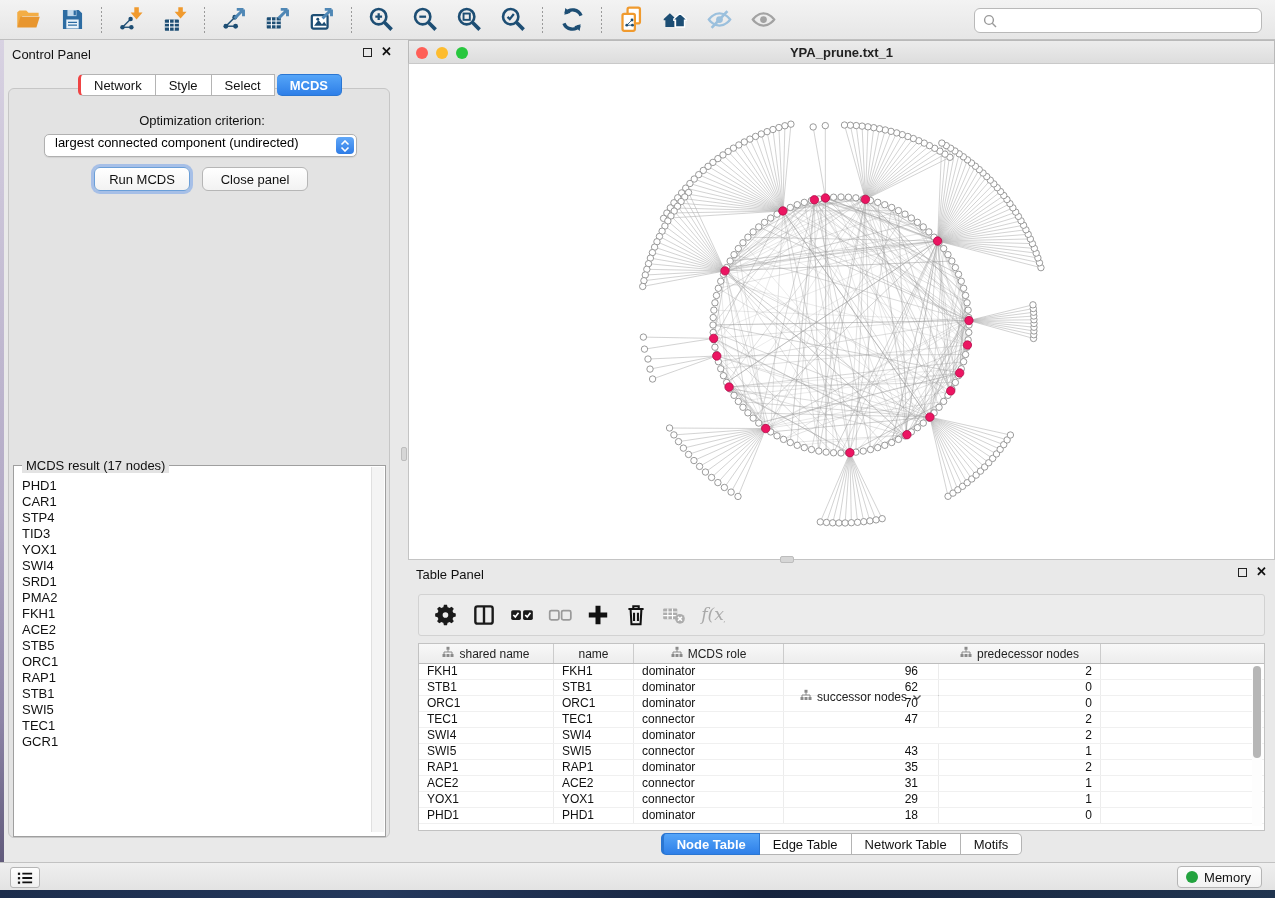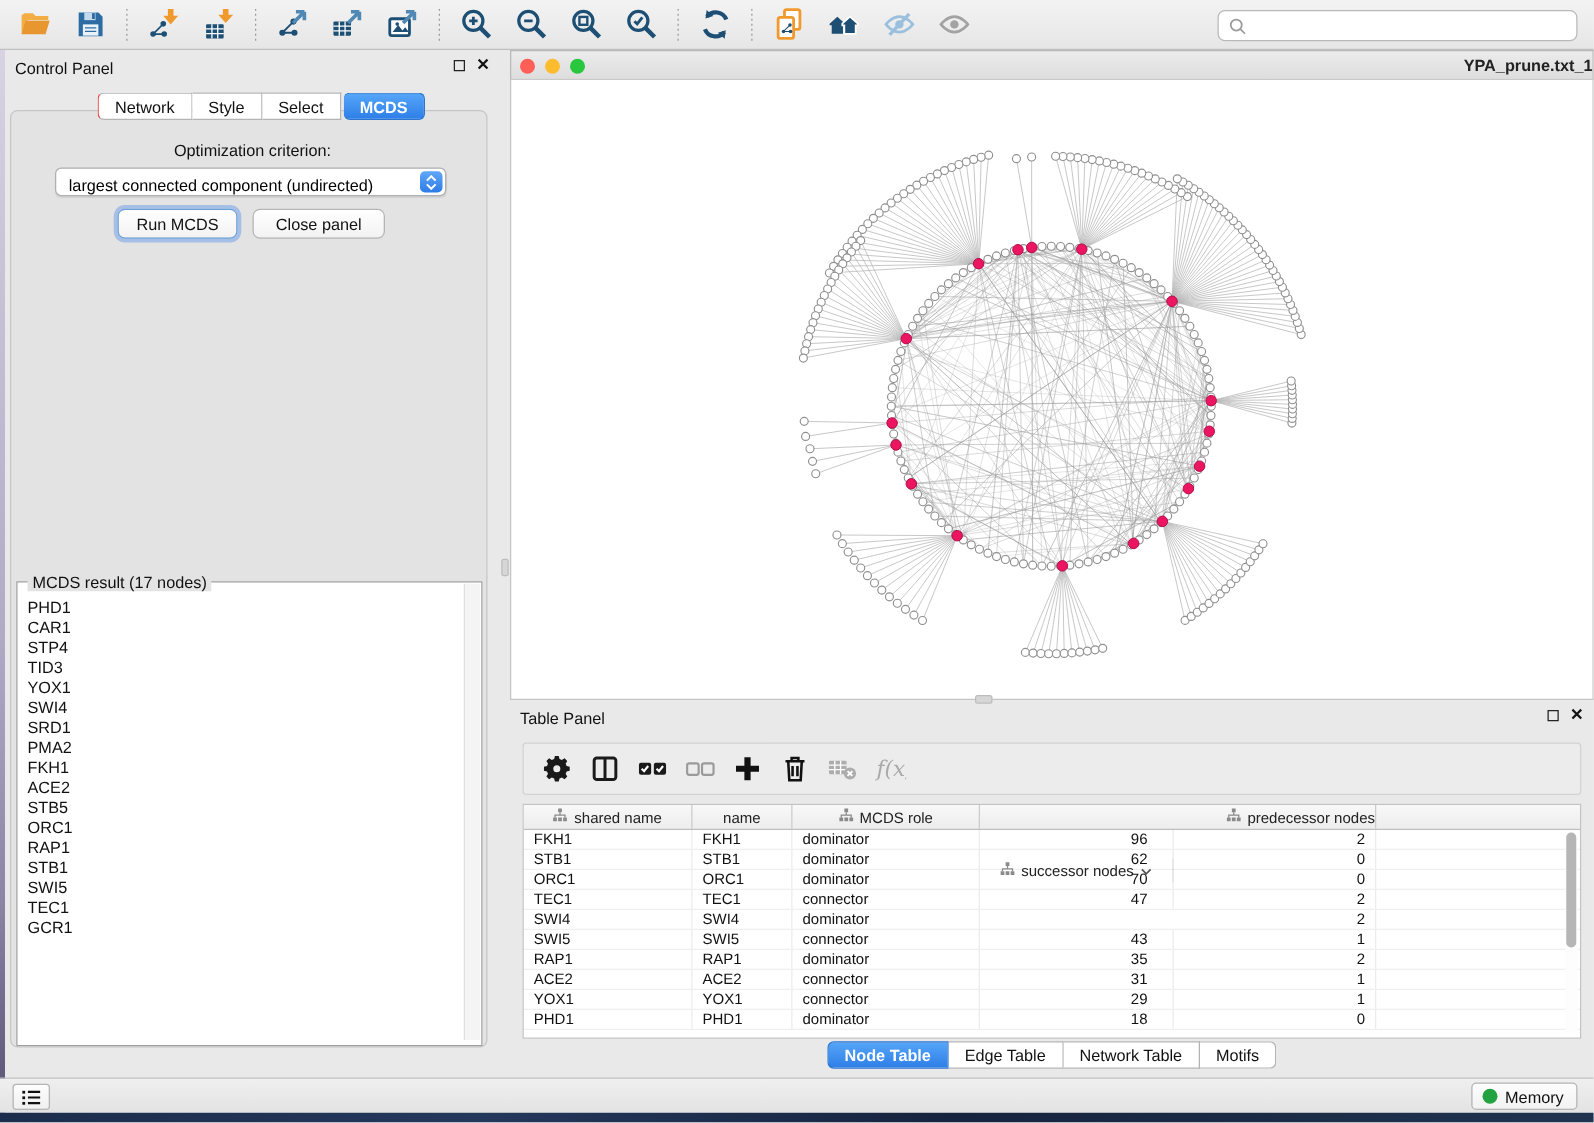--- a/index.html
+++ b/index.html
@@ -30,27 +30,27 @@
   .panel-titlebar { position:relative; height:28px; }
   .panel-title { position:absolute; left:8px; top:7px; font-size:13px; color:#111; }
   .panel-ctrls { position:absolute; right:8px; top:7px; display:flex; align-items:center; gap:9px; }
   .float-btn { width:9px; height:9px; border:1.5px solid #222; background:transparent; display:inline-block; }
   .close-btn { font-size:13px; font-weight:bold; color:#111; line-height:10px; }
   #cp-content { position:absolute; left:4px; top:48px; width:382px; height:750px;
     background:#e3e3e3; border:1px solid #c6c6c6; border-radius:6px; }
   #control-tabs { position:absolute; left:74px; top:34px; height:22px; display:flex; z-index:5; }
   .seg { height:22px; padding:0 13px; background:#fff; border:1px solid #b4b4b4; border-left:none;
     font-size:13px; color:#111; display:flex; align-items:center; justify-content:center; }
-  .seg:first-child { border-left:1px solid #ef4444; border-radius:5px 0 0 5px; }
+  .seg:first-child { border-left:3px solid #ef4444; border-radius:5px 0 0 5px; }
   #control-tabs .seg:last-child { border-radius:0 5px 5px 0; }
   .seg.active { background:linear-gradient(#55a5f8,#2e7fe8); color:#fff; border-color:#2a76d2;
     border-radius:5px !important; font-weight:bold; margin-left:2px; }
   #opt-label { position:absolute; left:0; top:73px; width:100%; text-align:center; font-size:13px; color:#111; }
   #opt-dropdown { position:absolute; left:40px; top:94px; width:313px; height:23px; background:#fff;
-    border:1px solid #b0b0b0; border-radius:5px; font-size:13px; display:flex; align-items:flex-end;
+    border:1px solid #b0b0b0; border-radius:5px; font-size:13px; display:flex; align-items:flex-start;
     padding-left:10px; box-shadow:0 1px 1px rgba(0,0,0,.08); }
   #opt-stepper { position:absolute; right:2px; top:2px; width:18px; height:17px; border-radius:4px;
     background:linear-gradient(#60a7f8,#2e7ce6); display:flex; flex-direction:column;
     align-items:center; justify-content:center; }
   .btn { position:absolute; height:24px; background:linear-gradient(#ffffff,#f2f2f2);
     border:1px solid #b6b6b6; border-radius:6px; font-size:13px; color:#111; text-align:center;
     font-family:"Liberation Sans",sans-serif; }
   #run-btn { left:90px; top:127px; width:96px; border:1px solid #6b9fd8;
     box-shadow:0 0 0 3px rgba(106,156,235,.5); }
   #closepanel-btn { left:198px; top:127px; width:106px; }
@@ -67,21 +67,21 @@
   
   #v-splitter { position:absolute; left:400px; top:40px; width:8px; height:822px; background:#e9e9e9; }
   #v-grip { position:absolute; left:1px; top:407px; width:6px; height:14px; background:#d6d6d6;
     border:1px solid #bdbdbd; border-radius:2px; }
 
   
   #network-window { position:absolute; left:408px; top:40px; width:867px; height:520px; }
   #net-titlebar { position:relative; height:24px; background:linear-gradient(#ececec,#dddddd);
     border:1px solid #b9b9b9; border-bottom:1px solid #c9c9c9; }
   .tl { position:absolute; top:6px; width:12px; height:12px; border-radius:50%; }
-  #net-title { position:absolute; width:100%; text-align:right; top:4px; font-size:13px;
+  #net-title { position:absolute; width:100%; text-align:center; top:4px; font-size:13px;
     font-weight:bold; color:#222; }
   #net-canvas { position:absolute; left:0; top:24px; width:867px; height:496px; background:#fff;
     border:1px solid #c4c4c4; border-top:none; }
   #h-grip { position:absolute; left:371px; bottom:-4px; width:14px; height:7px; background:#d6d6d6;
     border:1px solid #bdbdbd; border-radius:2px; z-index:6; }
 
   
   #table-panel { position:absolute; left:408px; top:560px; width:867px; height:302px; background:#e9e9e9; }
   #tp-toolbar { position:absolute; left:10px; top:34px; width:847px; height:42px; background:#ececec;
     border:1px solid #d2d2d2; border-radius:3px; display:flex; align-items:center; padding-left:12px; }
@@ -1162,21 +1162,21 @@
                 </g>
                 <g stroke="#8a8a8a" fill="none">
                   <path d="M6 3.8v2.2M2 8V6h8v2"></path>
                 </g>
               </svg></span>
             <span>successor nodes</span>
             <span><svg width="10" height="7" viewBox="0 0 10 7">
                 <path d="M1.5 1.5L5 5l3.5-3.5" fill="none" stroke="#555" stroke-width="1.4"></path>
               </svg></span>
           </div>
-          <div class="hcell" style="width: 162px; justify-content: flex-end;">
+          <div class="hcell" style="width: 162px;">
             <span><svg width="12" height="12" viewBox="0 0 12 12">
                 <g fill="#8a8a8a">
                   <rect x="4.5" y="0.8" width="3" height="3"></rect>
                   <rect x="0.5" y="8" width="3" height="3"></rect>
                   <rect x="4.5" y="8" width="3" height="3"></rect>
                   <rect x="8.5" y="8" width="3" height="3"></rect>
                 </g>
                 <g stroke="#8a8a8a" fill="none">
                   <path d="M6 3.8v2.2M2 8V6h8v2"></path>
                 </g>

